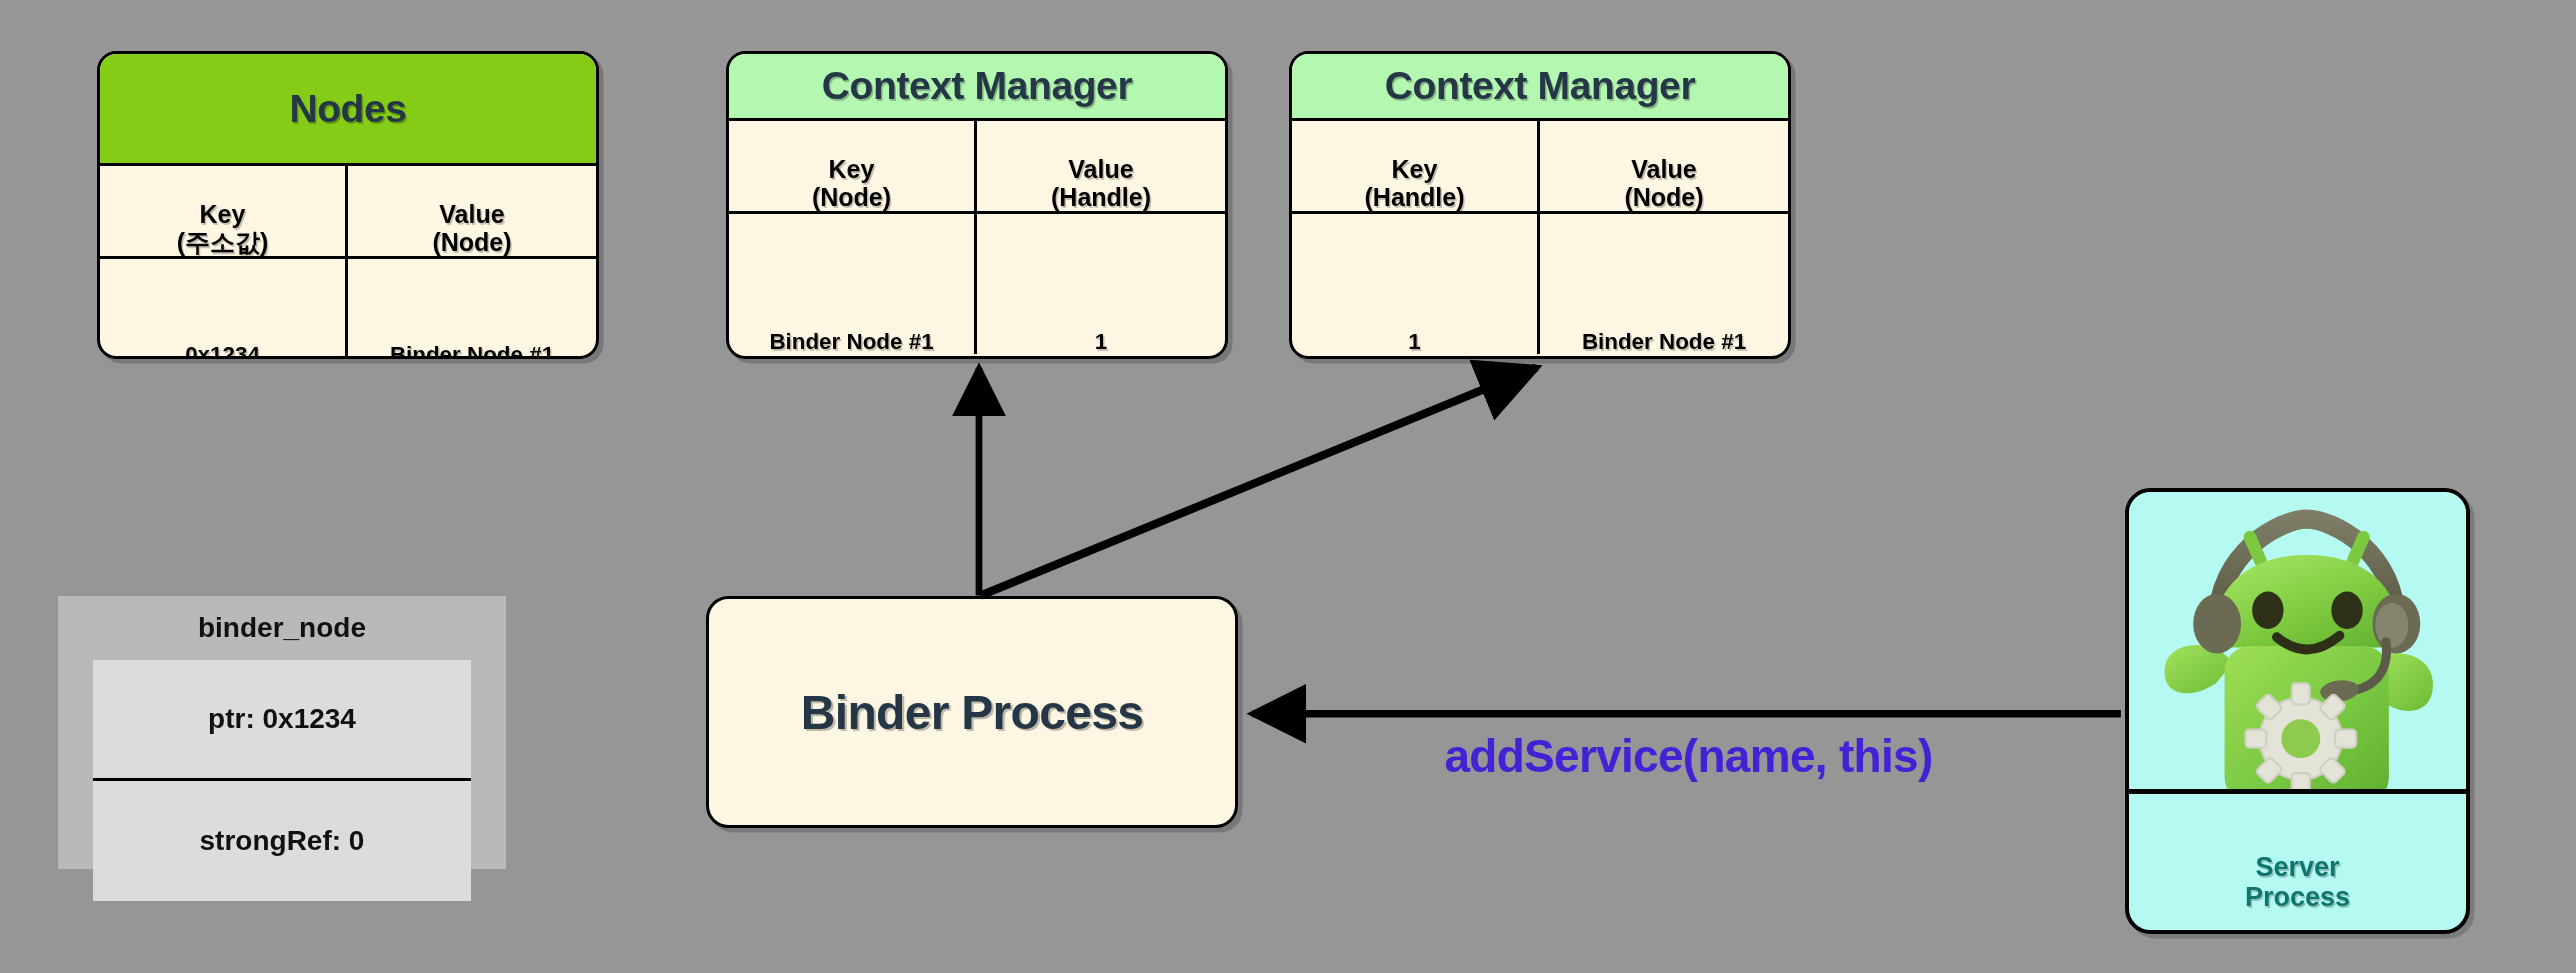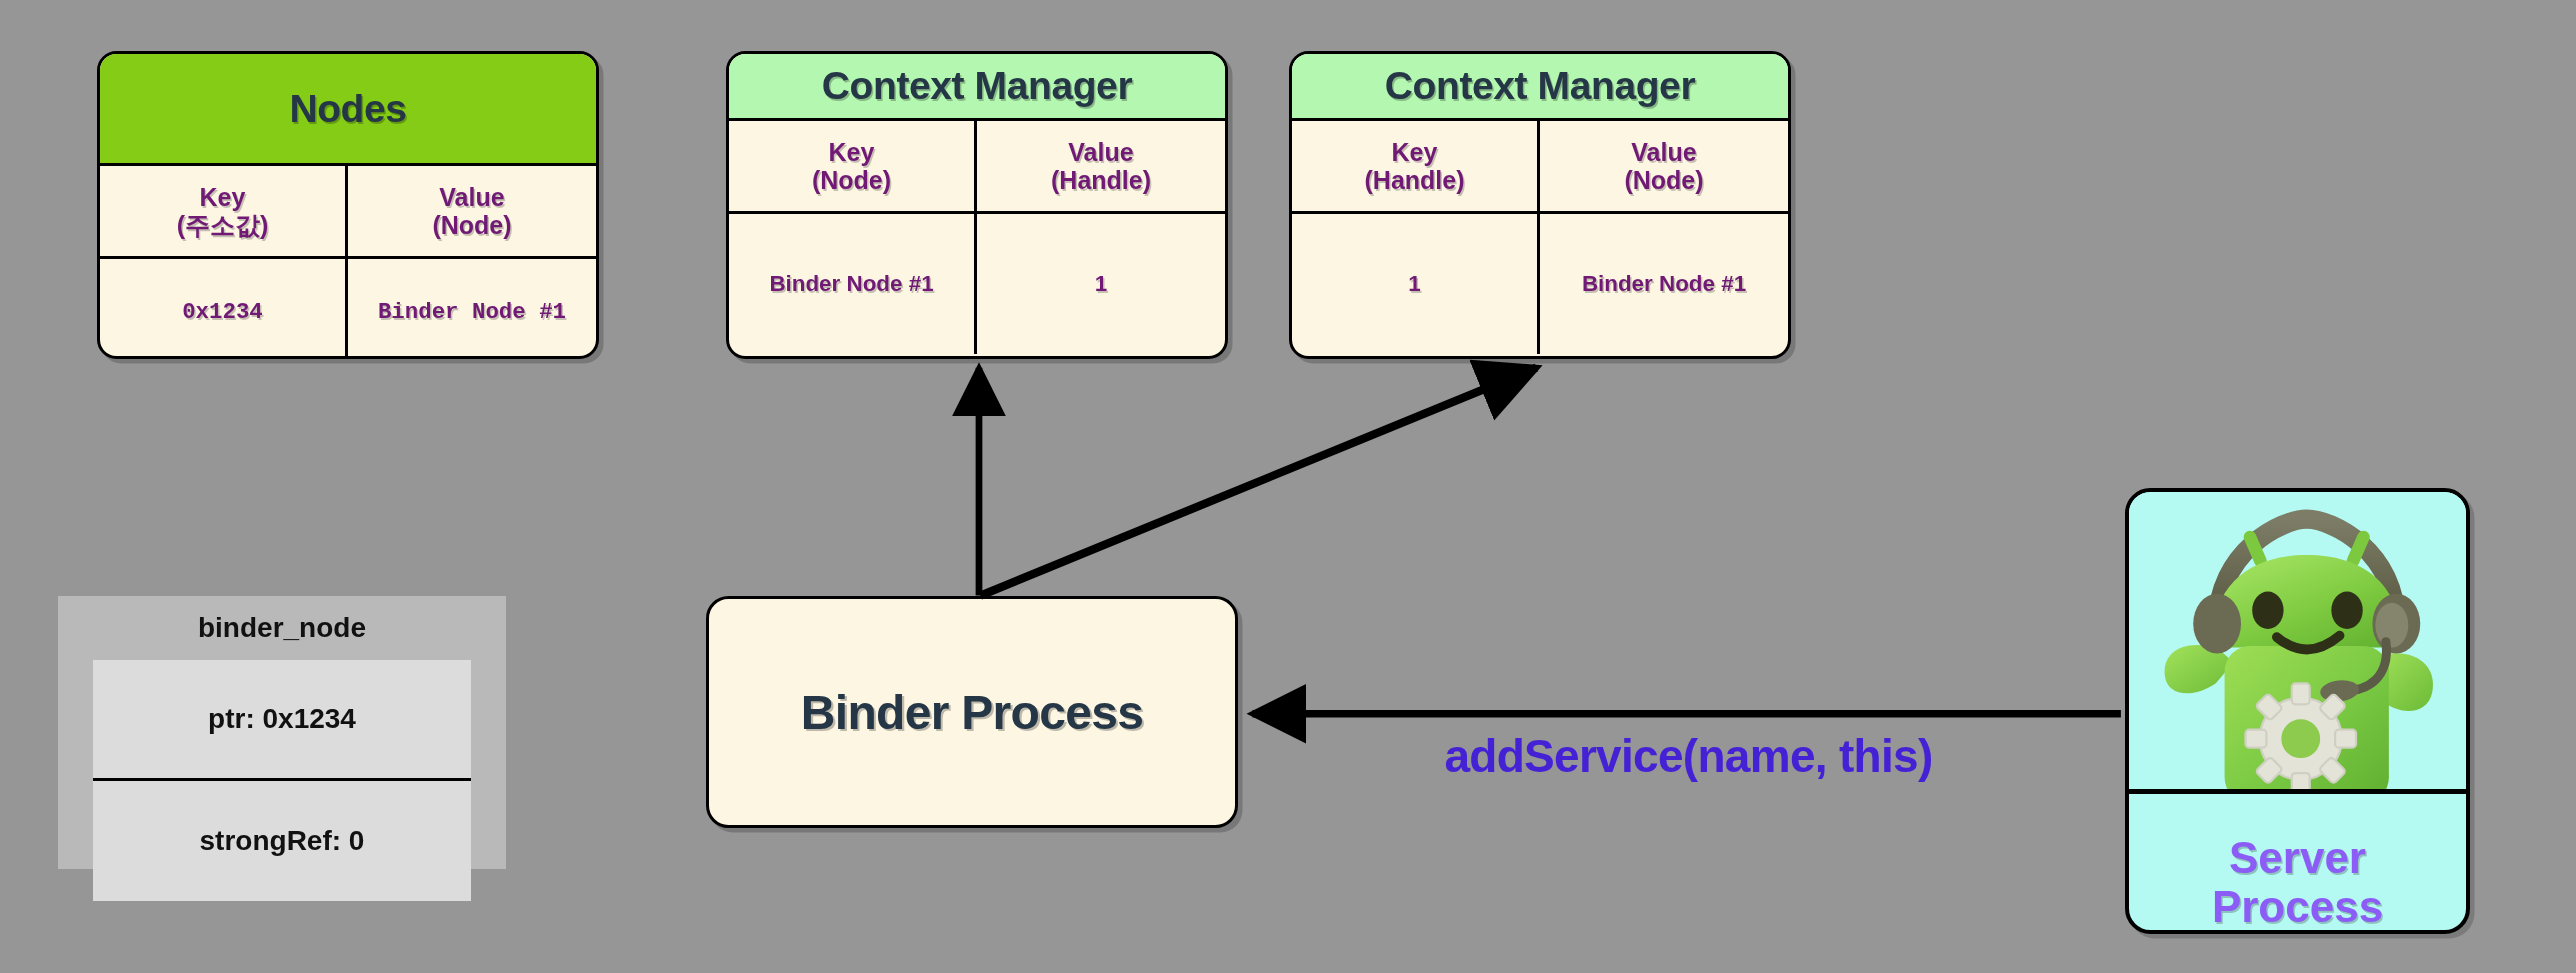--- a/index.html
+++ b/index.html
@@ -58,23 +58,23 @@
     width: 100%;
     box-sizing: border-box;
   }
   .row.divided { border-bottom: 3.7px solid #000; }
   .cell {
     box-sizing: border-box;
     flex: 1 1 50%;
     display: flex;
     flex-direction: column;
     align-items: center;
-    justify-content: center;
+    justify-content: flex-end;
     text-align: center;
-    color: #701a75;
+    color: #000000;
     font-weight: bold;
     text-shadow: 1.5px 1.5px 0 rgba(0,0,0,0.22);
     line-height: 1.12;
   }
   .cell.left { border-right: 3.7px solid #000; }
 
   
   #binder-driver {
     position: absolute;
     box-sizing: border-box;
@@ -152,23 +152,23 @@
     border-bottom: 5.2px solid #000;
     background: #b5f9f3;
     overflow: hidden;
   }
   #server-process .sp-label {
     height: 176px;
     display: flex;
     flex-direction: column;
     align-items: center;
     justify-content: center;
-    font-size: 44px;
-    font-weight: bold;
-    color: #8b5cf6;
+    font-size: 27px;
+    font-weight: bold;
+    color: #0f766e;
     line-height: 1.12;
     text-shadow: 1.5px 1.5px 0 rgba(0,0,0,0.22);
   }
 
   
   .anno {
     position: absolute;
     font-weight: bold;
     text-align: center;
     line-height: 1.2;
@@ -206,21 +206,21 @@
     <div class="row divided" style="height:93px;">
       <div class="cell left" style="font-size:25px;">
         <span>Key</span>
         <span>(주소값)</span>
       </div>
       <div class="cell" style="font-size:25px;">
         <span>Value</span>
         <span>(Node)</span>
       </div>
     </div>
-    <div class="row" style="height:108px;font-family:Liberation Mono, monospace;">
+    <div class="row" style="height:108px;">
       <div class="cell left" style="font-size:22.4px;">0x1234</div>
       <div class="cell" style="font-size:22.4px;">Binder Node #1</div>
     </div>
   </div>
 
   <div class="card" id="cm-table-1" style="left:726px; top:51px; width:502px; height:308px;">
     <div class="card-title green" style="height:67px; font-size:39px;">Context Manager</div>
     <div class="row divided" style="height:93px;">
       <div class="cell left" style="font-size:25px;">
         <span>Key</span>

